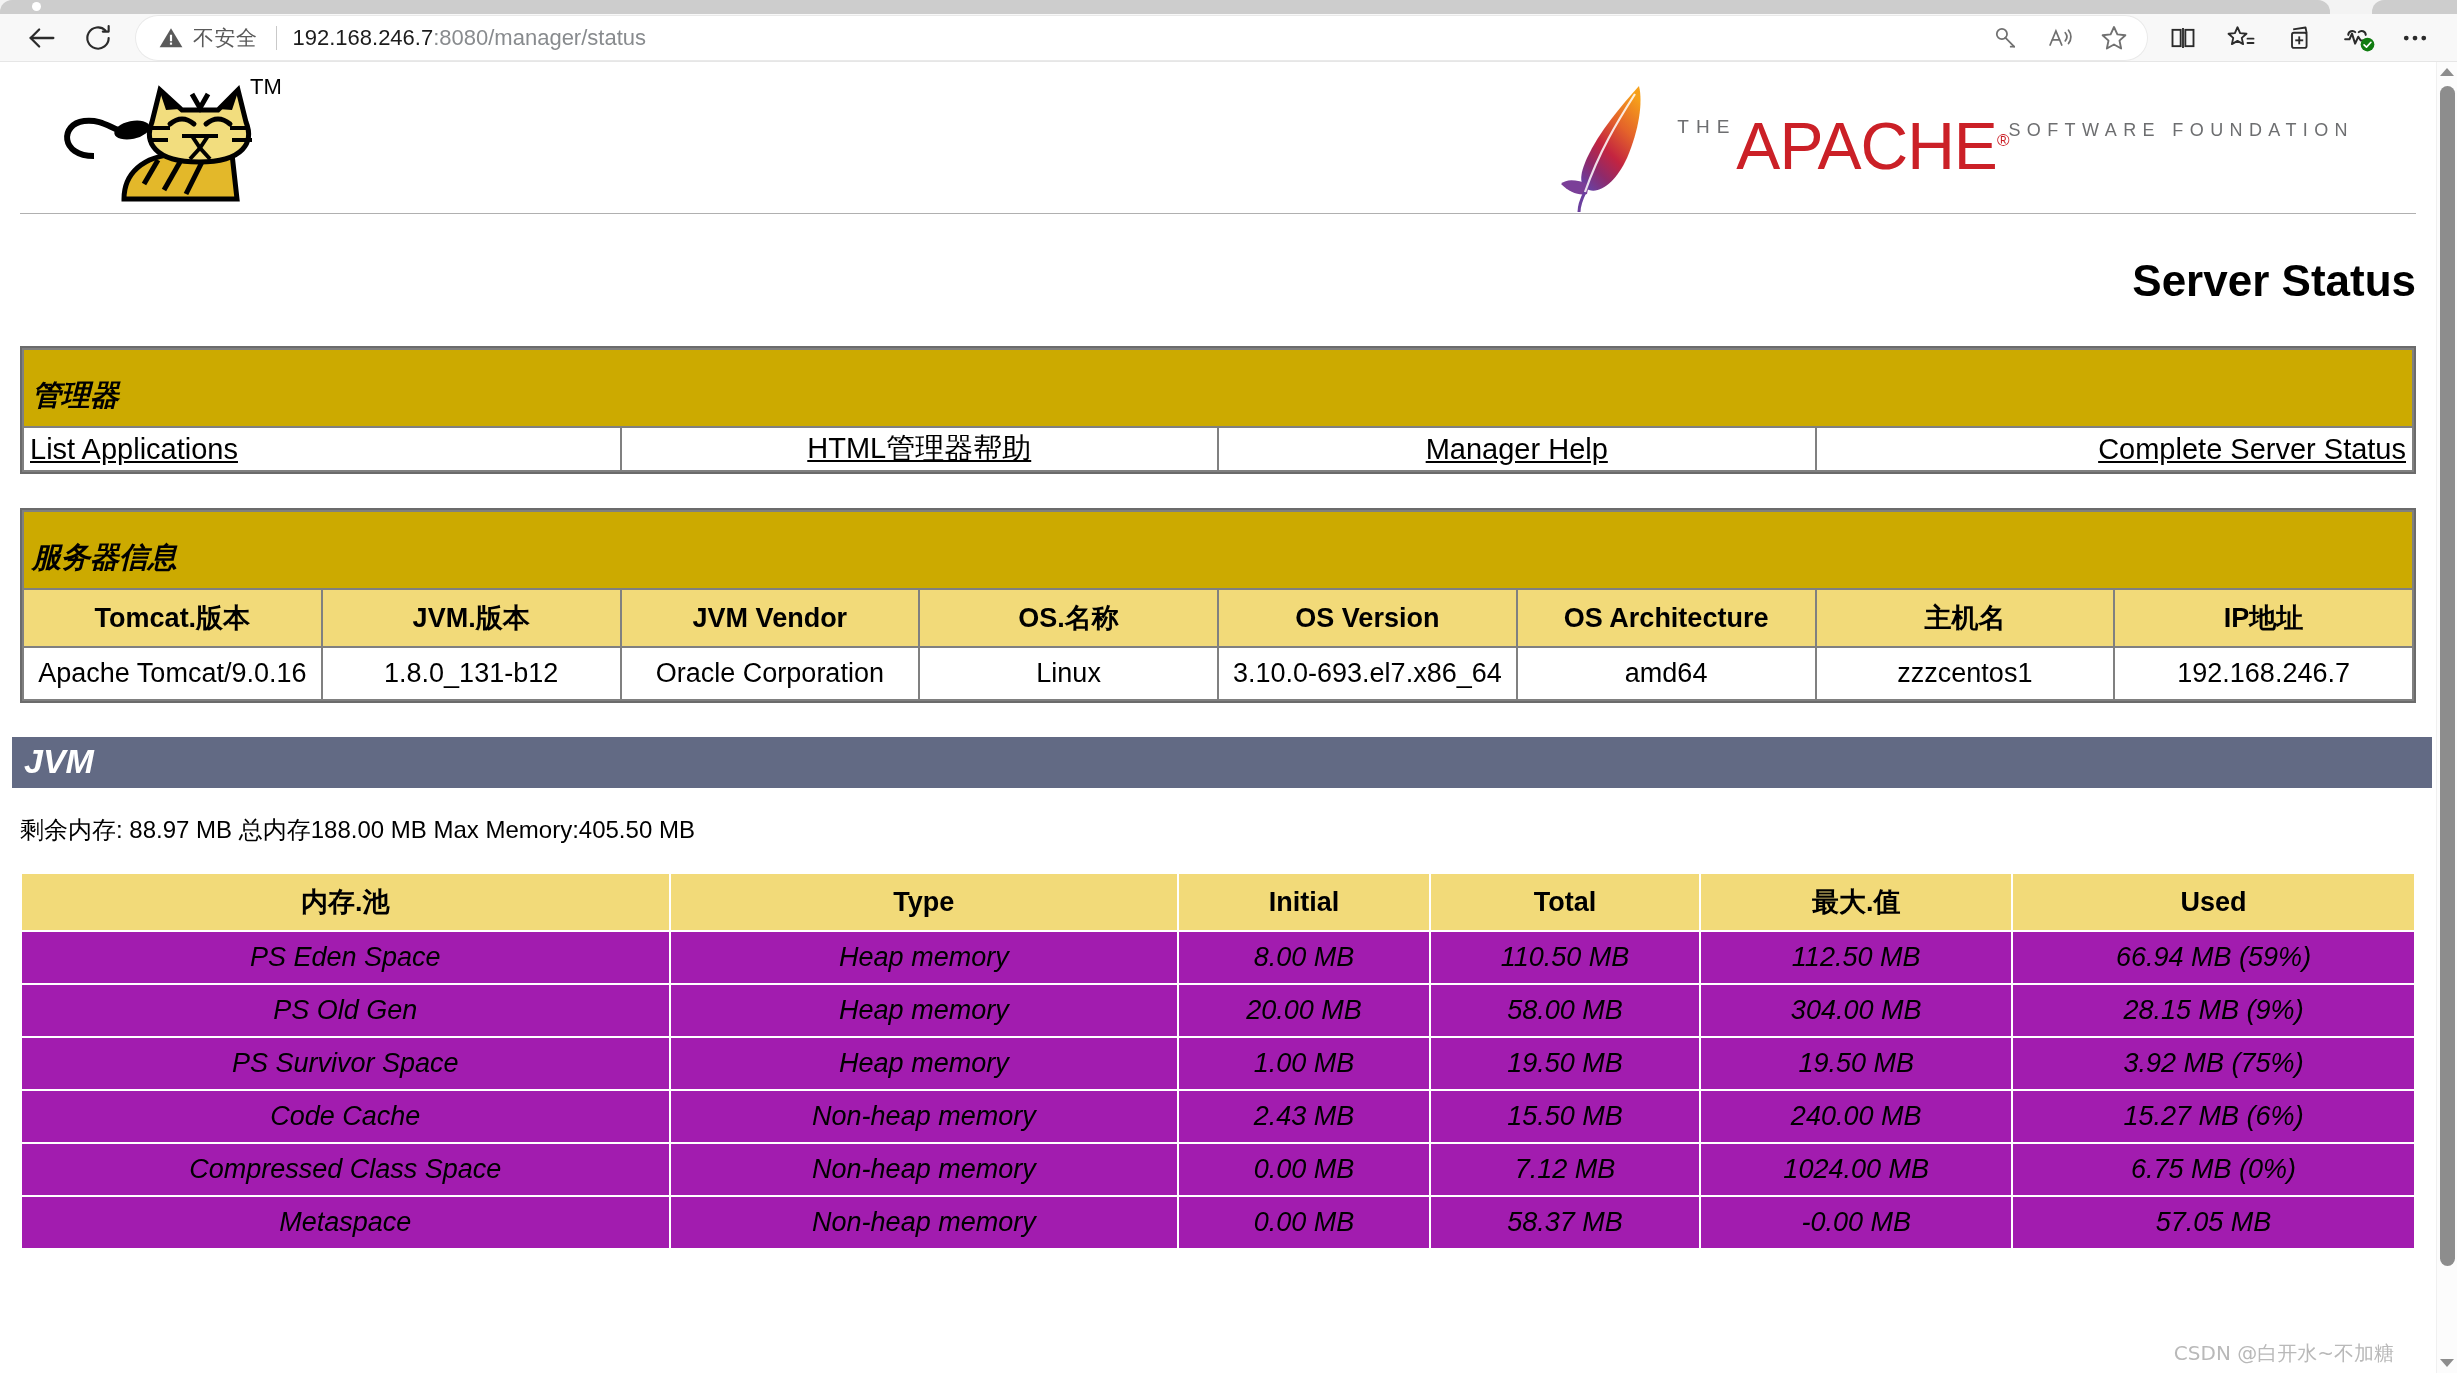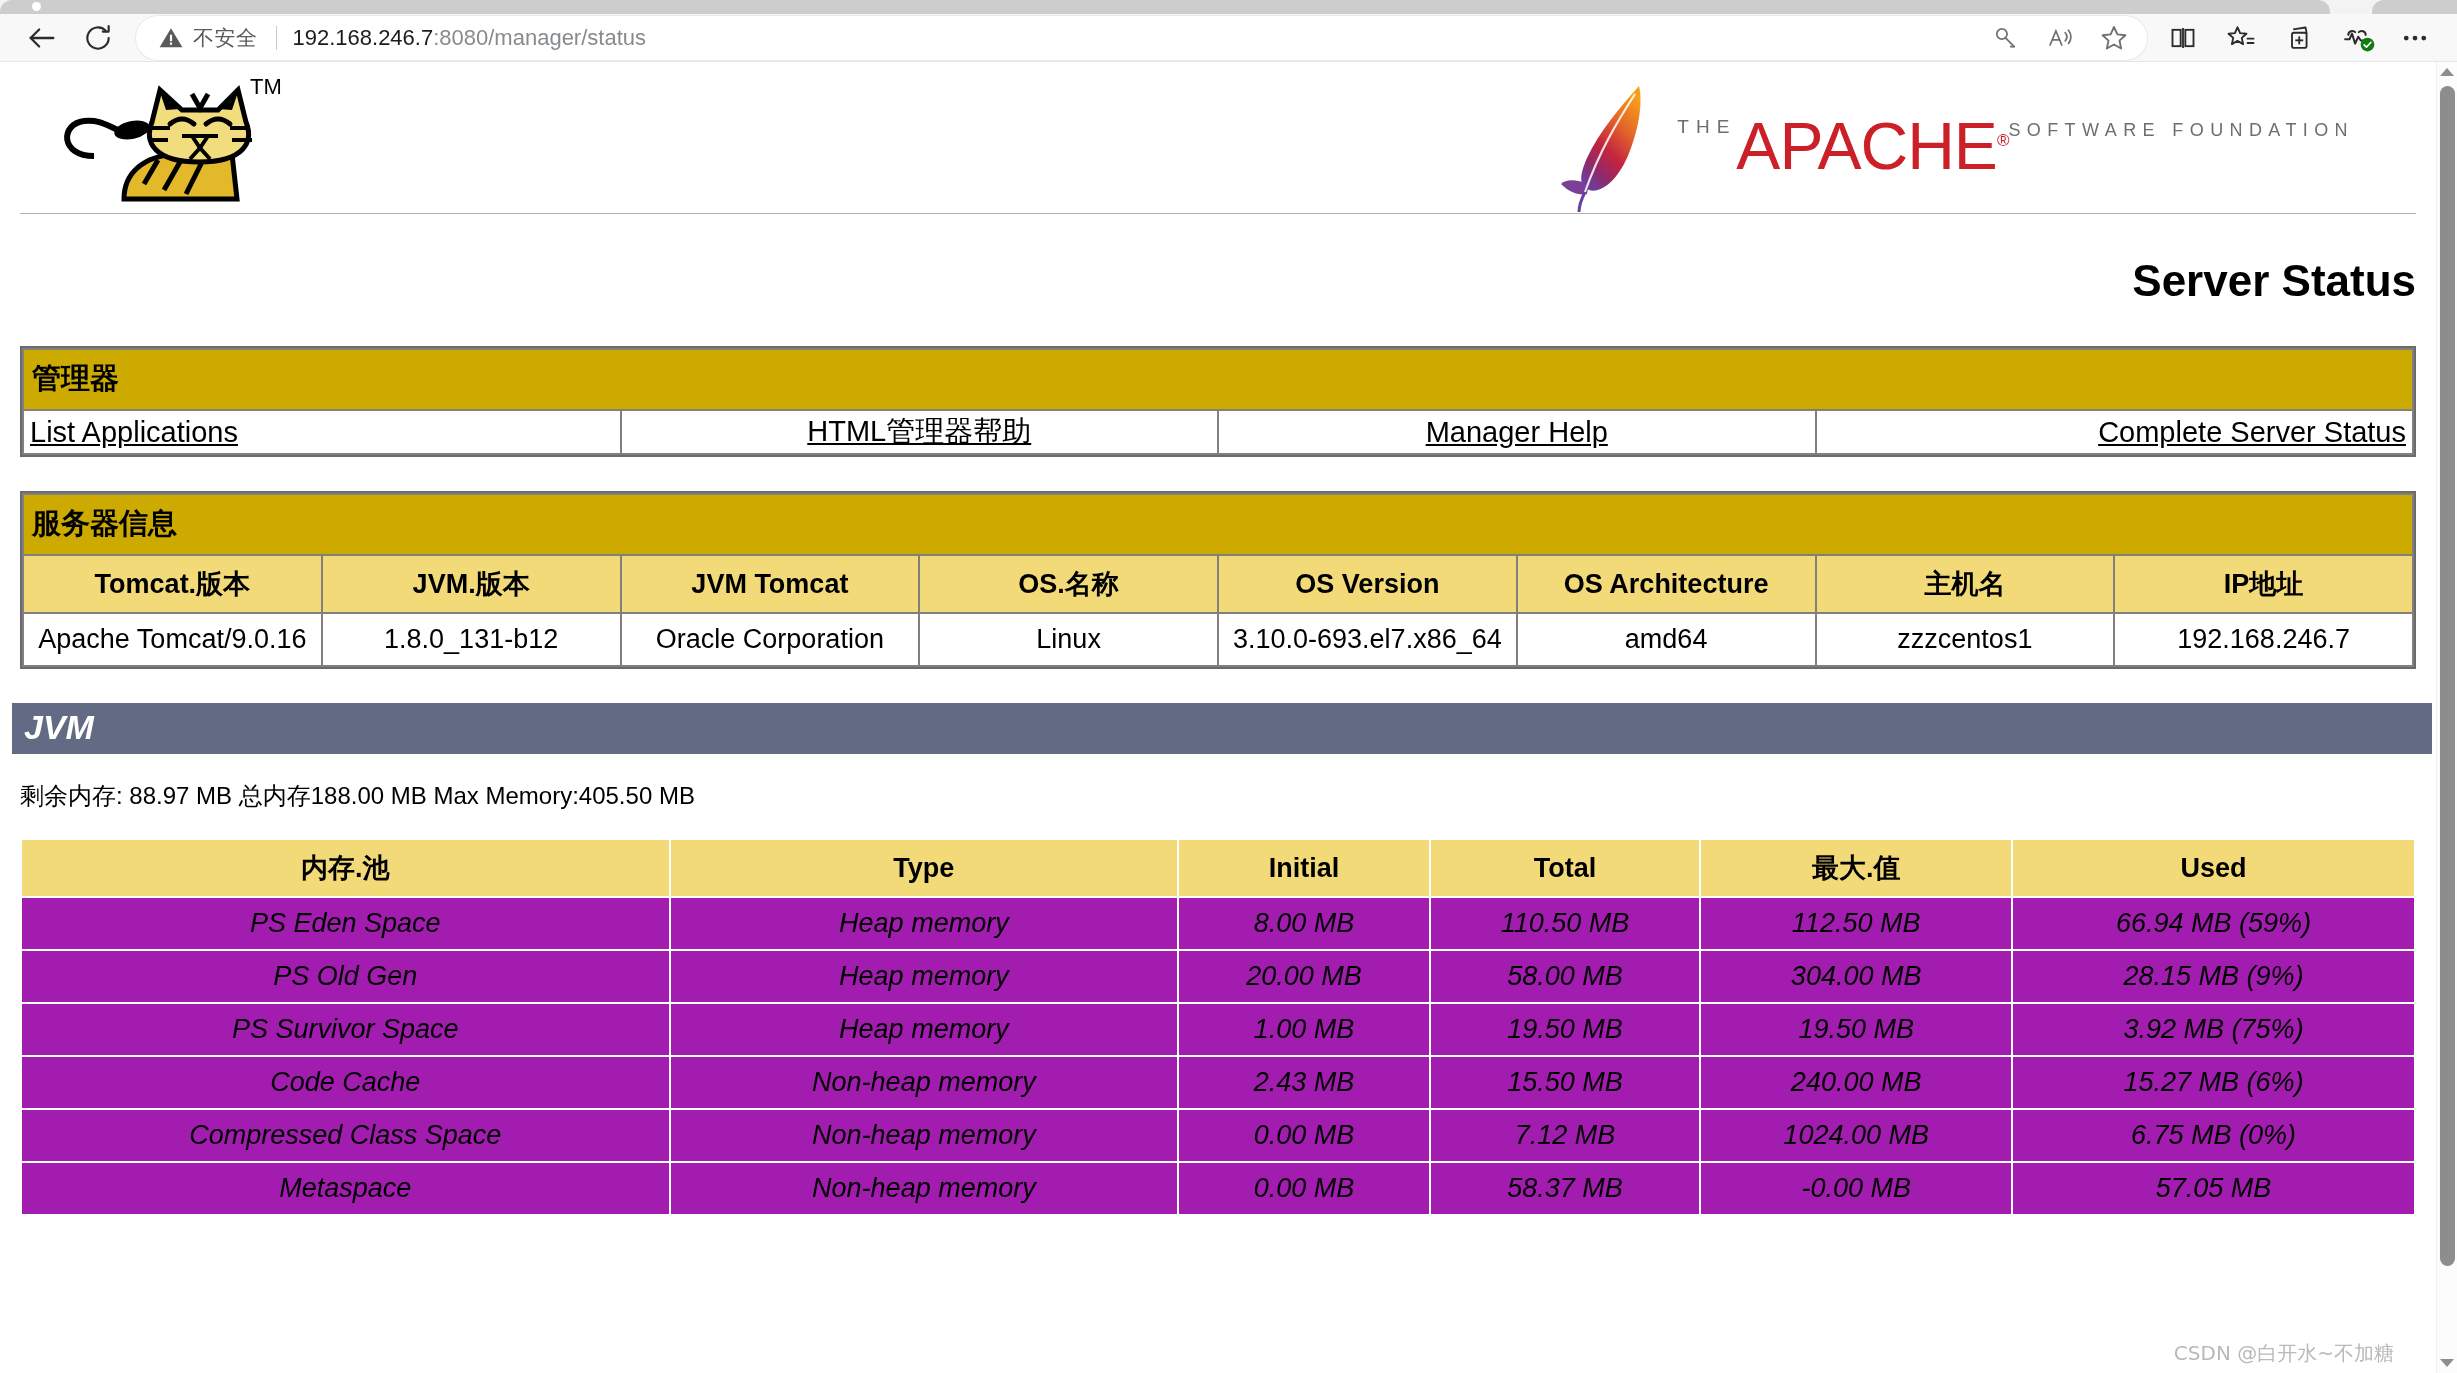--- a/index.html
+++ b/index.html
@@ -152,23 +152,23 @@
     border-collapse: separate;
     border-spacing: 2px;
     border: 2px solid #6b6b6b;
     background: #808080;
     margin-bottom: 34px;
     table-layout: fixed;
   }
   table.tc td { background:#fff; }
   td.gold {
     background: #ccaa00 !important;
-    font-weight: bold;
+    font-style: italic; font-weight: bold;
     font-size: 29px; color:#000;
-    padding: 9px 8px 10px 8px;
+    padding: 26px 8px 10px 8px;
     font-family:"Liberation Sans", sans-serif;
     margin-top:20px;
   }
   td.linkcell {
     text-align:center; padding: 1px 6px;
     font-size: 29px;
   }
   td.linkcell a {
     color:#000; text-decoration: underline;
     font-family:"Liberation Sans", sans-serif;
@@ -397,21 +397,21 @@
         </table>
 
       <table class="tc">
         <tbody>
             <tr>
           <td class="gold" colspan="8">服务器信息</td>
         </tr>
         <tr>
           <td class="hdr" style="width:11.2%">Tomcat.版本</td>
           <td class="hdr" style="width:7.6%">JVM.版本</td>
-          <td class="hdr" style="width:9.6%">JVM Tomcat</td>
+          <td class="hdr" style="width:9.6%">JVM Vendor</td>
           <td class="hdr" style="width:5.2%">OS.名称</td>
           <td class="hdr" style="width:10.6%">OS Version</td>
           <td class="hdr" style="width:10.4%">OS Architecture</td>
           <td class="hdr" style="width:6.4%">主机名</td>
           <td class="hdr" style="width:6.8%">IP地址</td>
         </tr>
         <tr>
           <td class="val">Apache Tomcat/9.0.16</td>
           <td class="val">1.8.0_131-b12</td>
           <td class="val">Oracle Corporation</td>

